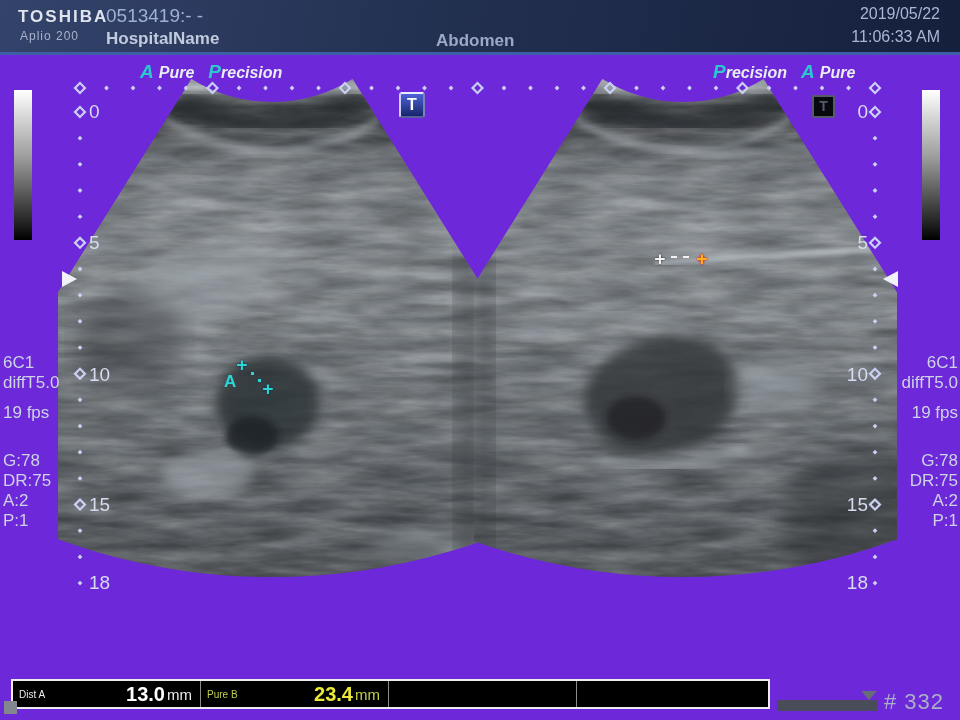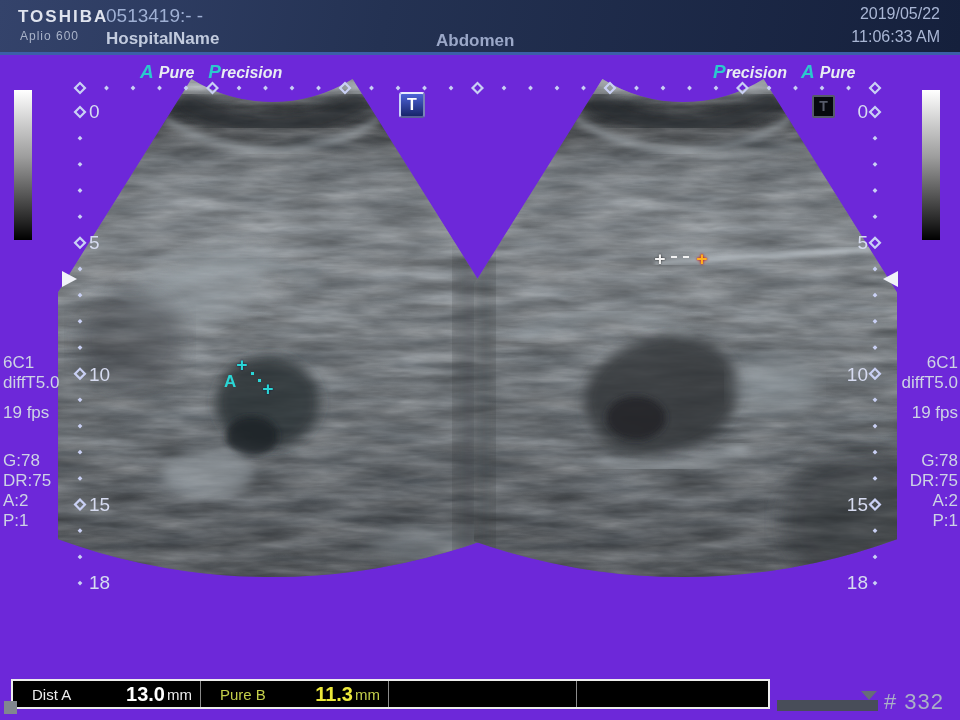--- a/index.html
+++ b/index.html
@@ -55,21 +55,21 @@
   .plus.active{color:#ffb01e;text-shadow:0 0 1px #e02000,0 0 3px #c00000;}
   .cdot{position:absolute;width:3px;height:3px;background:#2ad6d6;}
   .bdash{position:absolute;width:6px;height:2px;background:#f2f2f2;}
   #calA-label{position:absolute;left:224px;top:372px;color:#2ad6d6;font-size:17px;font-weight:bold;}
   
   #results{position:absolute;left:11px;top:679px;width:759px;height:30px;box-sizing:border-box;
            border:2px solid #ececec;background:#000;display:flex;}
   .rcell{box-sizing:border-box;display:flex;align-items:center;height:100%;}
   .rcell.b{border-right:1px solid #8a8a8a;}
   #rc1,#rc2,#rc3{width:188px;} #rc4{flex:1;}
-  .rlabel{font-size:15px;padding-left:19px;}
+  .rlabel{font-size:10px;padding-left:6px;}
   .rvalue{font-size:20px;font-weight:bold;margin-left:auto;text-align:center;}
   .runit{font-size:15px;padding:0 8px 0 2px;}
   .wtxt{color:#ececec;} .wval{color:#ffffff;}
   .ytxt{color:#c3cf4a;} .yval{color:#ece83a;}
   
   #graysq{position:absolute;left:4px;top:701px;width:13px;height:13px;background:#81868f;}
   #cinebar{position:absolute;left:777px;top:700px;width:101px;height:11px;background:#484d59;}
   #cinetri{position:absolute;left:861px;top:691px;width:0;height:0;
            border-left:8px solid transparent;border-right:8px solid transparent;border-top:9px solid #676c78;}
   #framecounter{position:absolute;left:884px;top:689px;font-size:22px;color:#aab0c6;letter-spacing:1px;}
@@ -237,21 +237,21 @@
         <rect x="-1.7" y="-1.7" width="3.4" height="3.4" transform="translate(875 478.38) rotate(45)" fill="#c9d0f4"></rect>
         <rect x="-3.5" y="-3.5" width="7" height="7" transform="translate(875 504.55) rotate(45)" fill="none" stroke="#c9d0f4" stroke-width="2.2"></rect>
         <rect x="-1.7" y="-1.7" width="3.4" height="3.4" transform="translate(875 530.72) rotate(45)" fill="#c9d0f4"></rect>
         <rect x="-1.7" y="-1.7" width="3.4" height="3.4" transform="translate(875 556.8900000000001) rotate(45)" fill="#c9d0f4"></rect>
         <rect x="-1.7" y="-1.7" width="3.4" height="3.4" transform="translate(875 583.0600000000001) rotate(45)" fill="#c9d0f4"></rect>
       </g>
   </svg>
 
   <div id="header">
     <div id="brand">TOSHIBA</div>
-    <div id="model">Aplio 600</div>
+    <div id="model">Aplio 200</div>
     <div id="pid">0513419:- -</div>
     <div id="hospital">HospitalName</div>
     <div id="preset">Abdomen</div>
     <div id="hdate">2019/05/22</div>
     <div id="htime">11:06:33 AM</div>
   </div>
 
   <div class="badge" style="left:713px;">
     <span class="cy">P</span><span class="wh">recision</span><span class="gap"></span><span class="cy">A</span><span class="sp"></span><span class="wh">Pure</span>
   </div>
@@ -312,21 +312,21 @@
   <span class="plus active" style="left:702px;top:258px;">+</span>
 
   <div id="results">
     <div class="rcell b" id="rc1">
       <span class="rlabel wtxt">Dist A</span>
       <span class="rvalue wval">13.0</span>
       <span class="runit wtxt">mm</span>
     </div>
     <div class="rcell b" id="rc2">
       <span class="rlabel ytxt">Pure B</span>
-      <span class="rvalue yval">11.3</span>
+      <span class="rvalue yval">23.4</span>
       <span class="runit ytxt">mm</span>
     </div>
     <div class="rcell b" id="rc3"></div>
     <div class="rcell" id="rc4"></div>
   </div>
 
   <div id="graysq"></div>
   <div id="cinebar"></div>
   <div id="cinetri"></div>
   <div id="framecounter"># 332</div>

